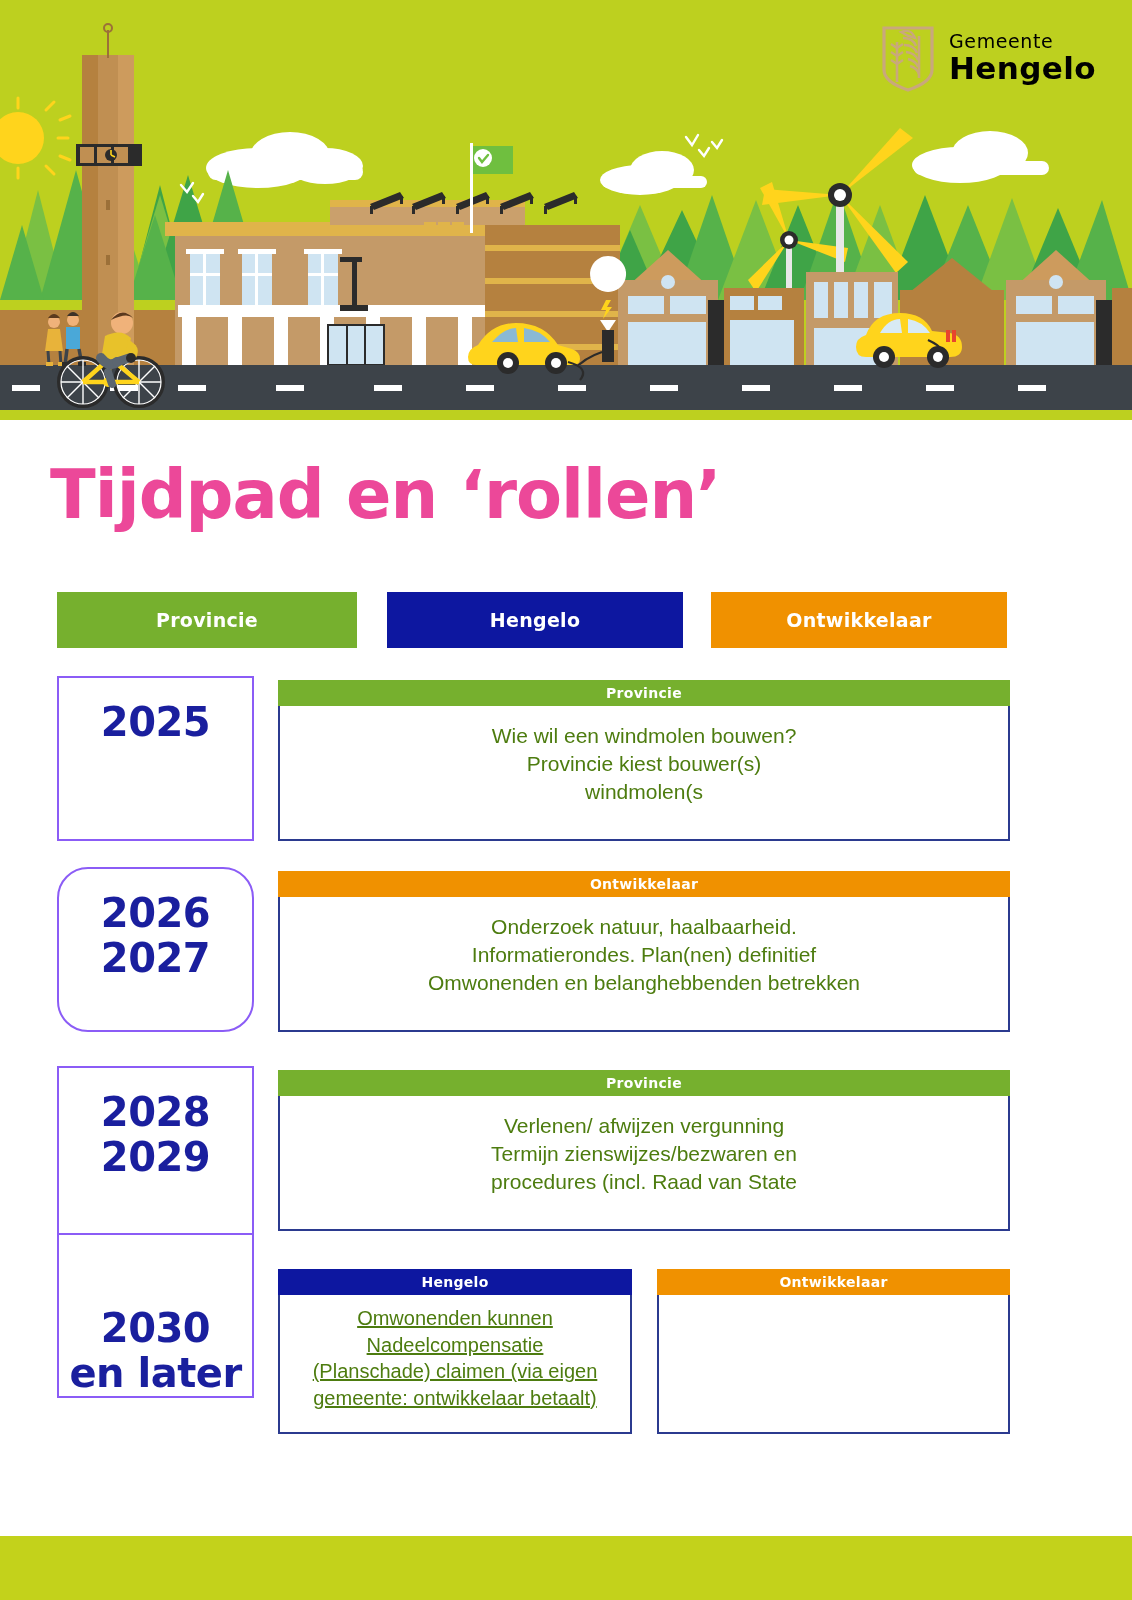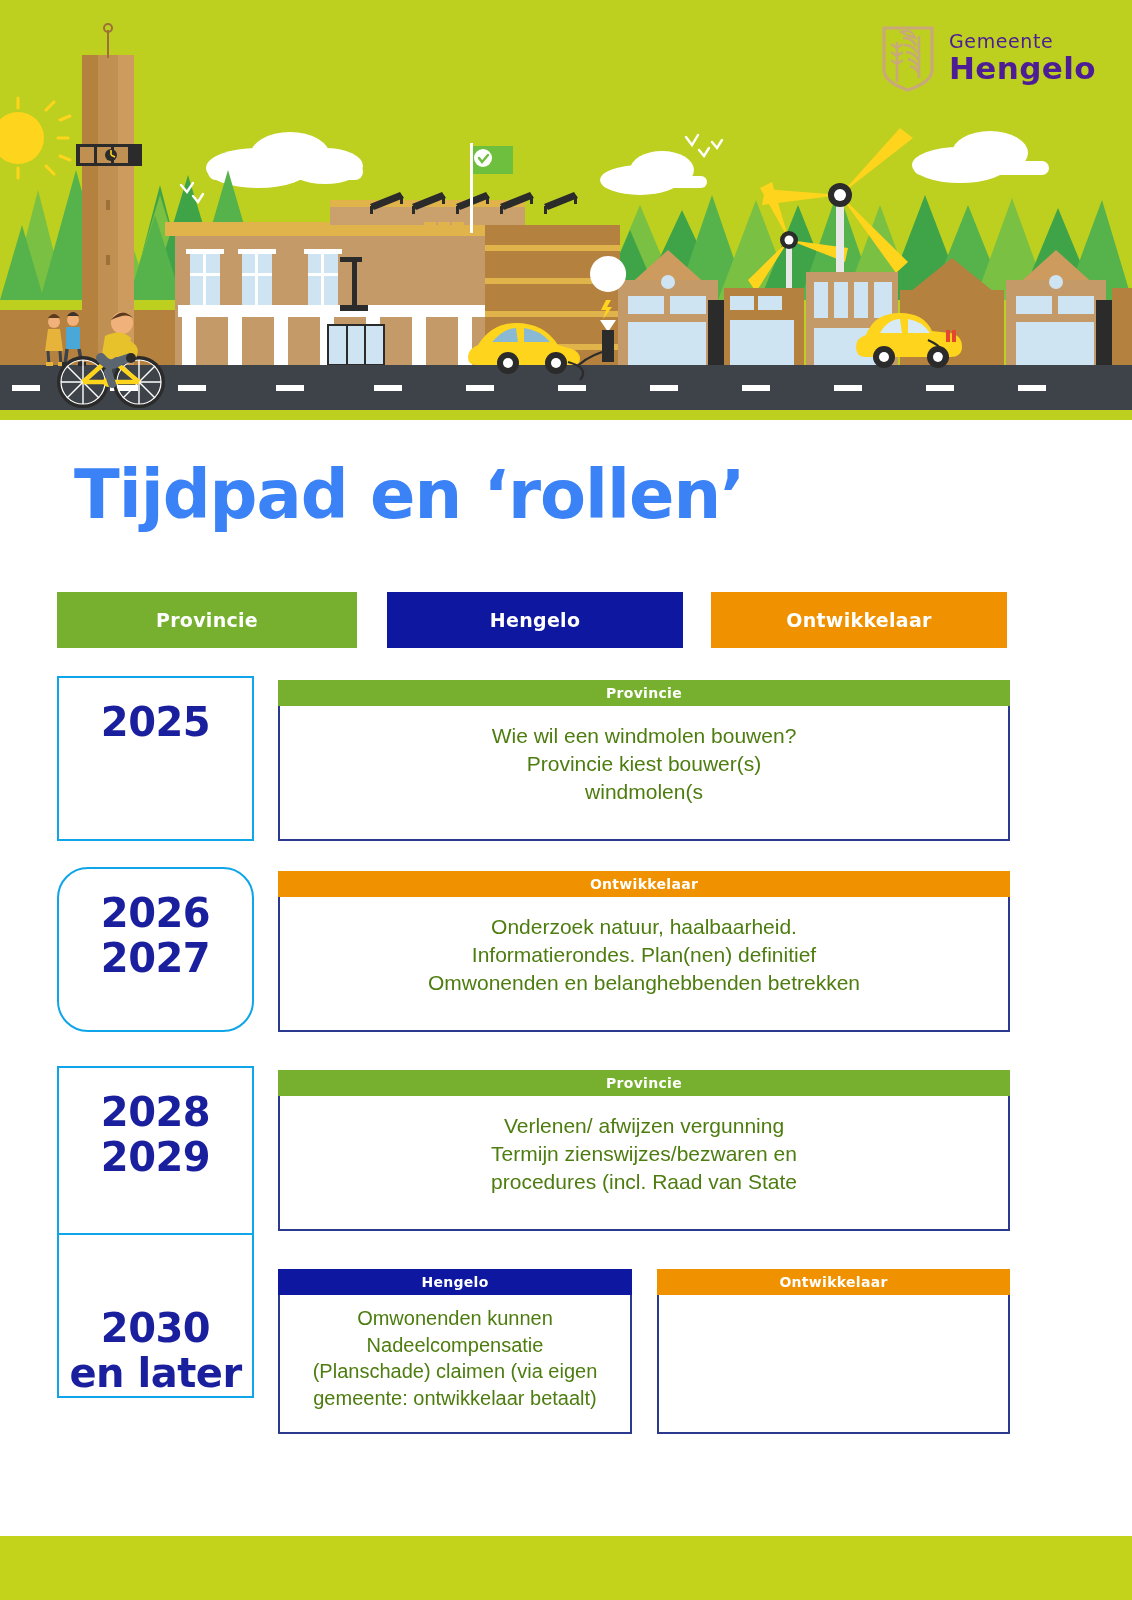--- a/index.html
+++ b/index.html
@@ -14,34 +14,34 @@
   #header-illustration {
     position:absolute; left:0; top:0; width:1132px; height:420px;
     background:#bdd01f; overflow:hidden;
   }
   #header-illustration svg { display:block; }
 
   .logo-wrap {
     position:absolute; right:36px; top:22px;
     display:flex; align-items:center; gap:12px;
   }
-  .logo-text { color:#4c1d95; line-height:1; }
+  .logo-text { color:#000000; line-height:1; }
   .logo-text .l1 {
     font-size:19px; letter-spacing:.6px; font-weight:normal;
     font-family:"DejaVu Sans", sans-serif;
   }
   .logo-text .l2 {
     font-size:31px; font-weight:bold; letter-spacing:.4px; margin-top:2px;
     font-family:"DejaVu Sans", sans-serif;
   }
 
   
   #page-title {
-    position:absolute; left:74px; top:462px;
-    font-size:67px; font-weight:bold; color:#3b82f6;
+    position:absolute; left:50px; top:462px;
+    font-size:67px; font-weight:bold; color:#ec4899;
     letter-spacing:-1px; line-height:1;
     font-family:"DejaVu Sans", sans-serif;
     white-space:nowrap;
   }
 
   
   #legend {
     position:absolute; left:57px; top:592px; width:950px; height:56px;
   }
   .legend-chip {
@@ -55,21 +55,21 @@
   .legend-chip.c1 { left:330px; width:296px; background:#0d17a0; }
   .legend-chip.c2 { left:654px; width:296px; background:#f09100; }
 
   
   #timeline { position:absolute; left:0; top:0; width:1132px; height:1600px; }
 
   .row { position:absolute; left:0; width:1132px; }
 
   .year-box {
     position:absolute; left:57px;
-    border:2px solid #0ea5e9;
+    border:2px solid #8b5cf6;
     background:#ffffff;
     display:flex; align-items:flex-start; justify-content:center;
     padding-top:22px;
   }
   .year-box .ytext {
     color:#1a1f9e; font-weight:bold; font-size:40px; line-height:1.13;
     text-align:center; letter-spacing:-.5px;
     font-family:"DejaVu Sans", sans-serif;
     white-space:pre-line;
   }
@@ -88,21 +88,21 @@
   .card-head.provincie   { background:#76b02e; }
   .card-head.hengelo     { background:#0d17a0; }
   .card-head.ontwikkelaar{ background:#f09100; }
 
   .card-body {
     color:#4d7c0f; font-size:21px; line-height:1.33;
     text-align:center; white-space:pre-line;
     padding:16px 10px 0 10px;
     font-family:"Liberation Sans", sans-serif;
   }
-  .card-body.small { font-size:20px; line-height:1.33; padding-top:10px; }
+  .card-body.small { font-size:20px; line-height:1.33; padding-top:10px;text-decoration:underline; }
 
   
   #bottom-band {
     position:absolute; left:0; top:1536px; width:1132px; height:64px;
     background:#c3d21b;
   }
 </style>
 </head>
 <body>
 

